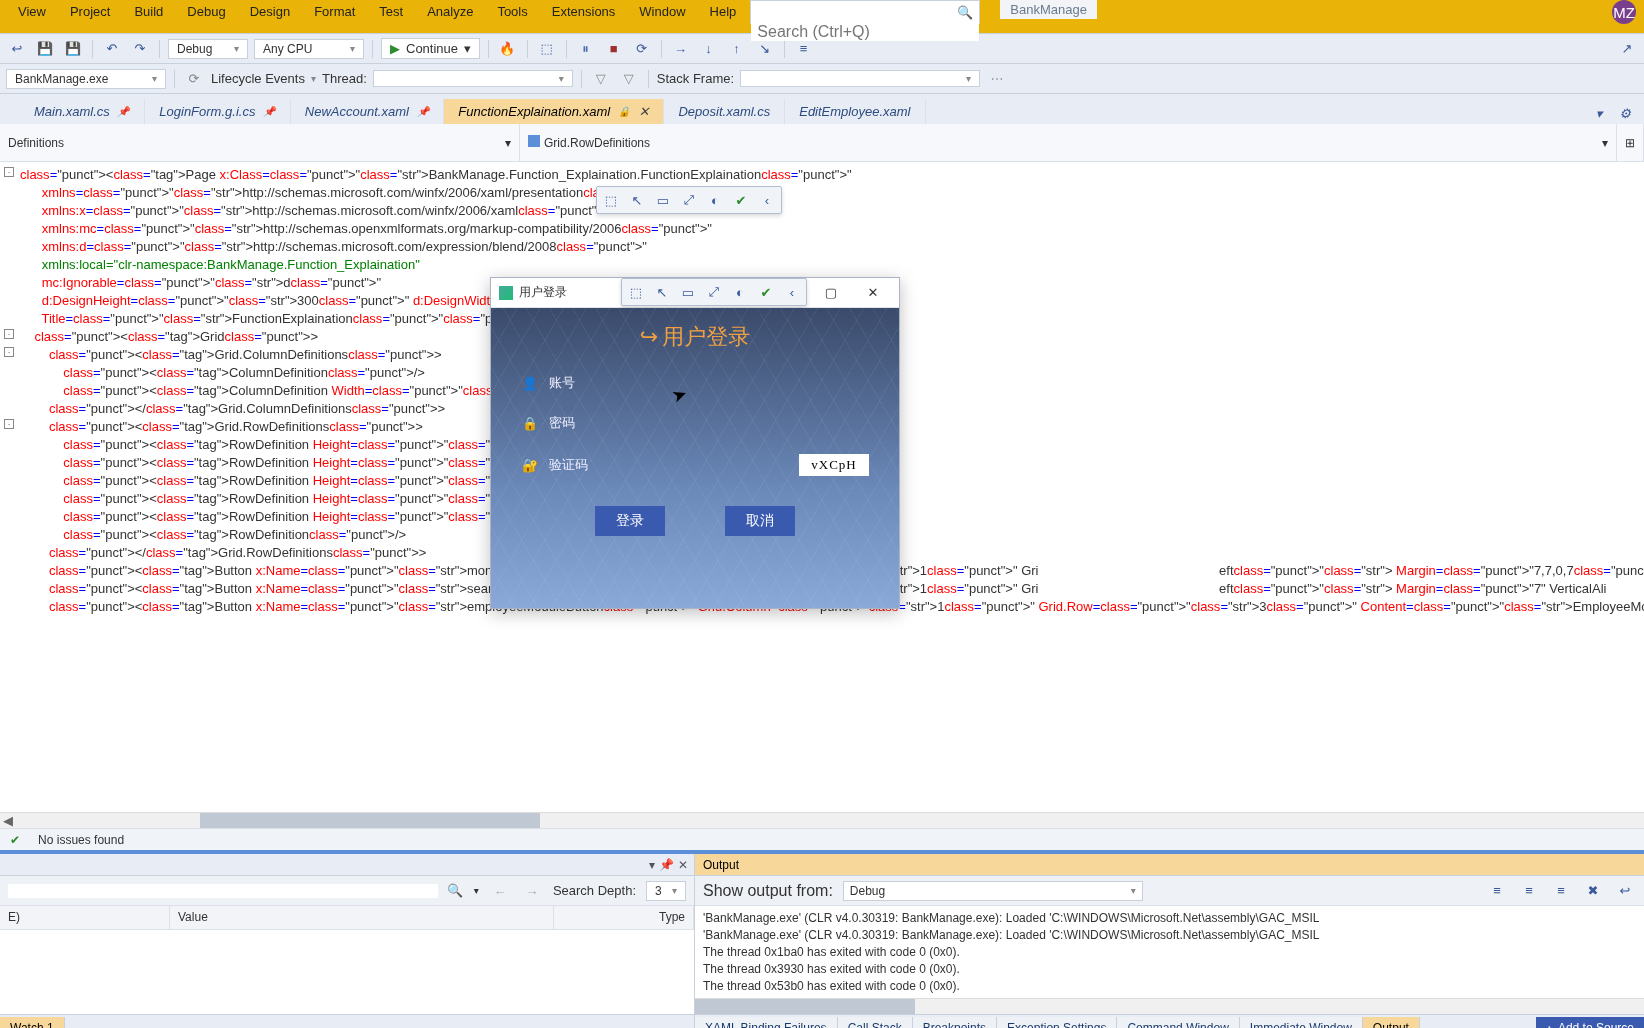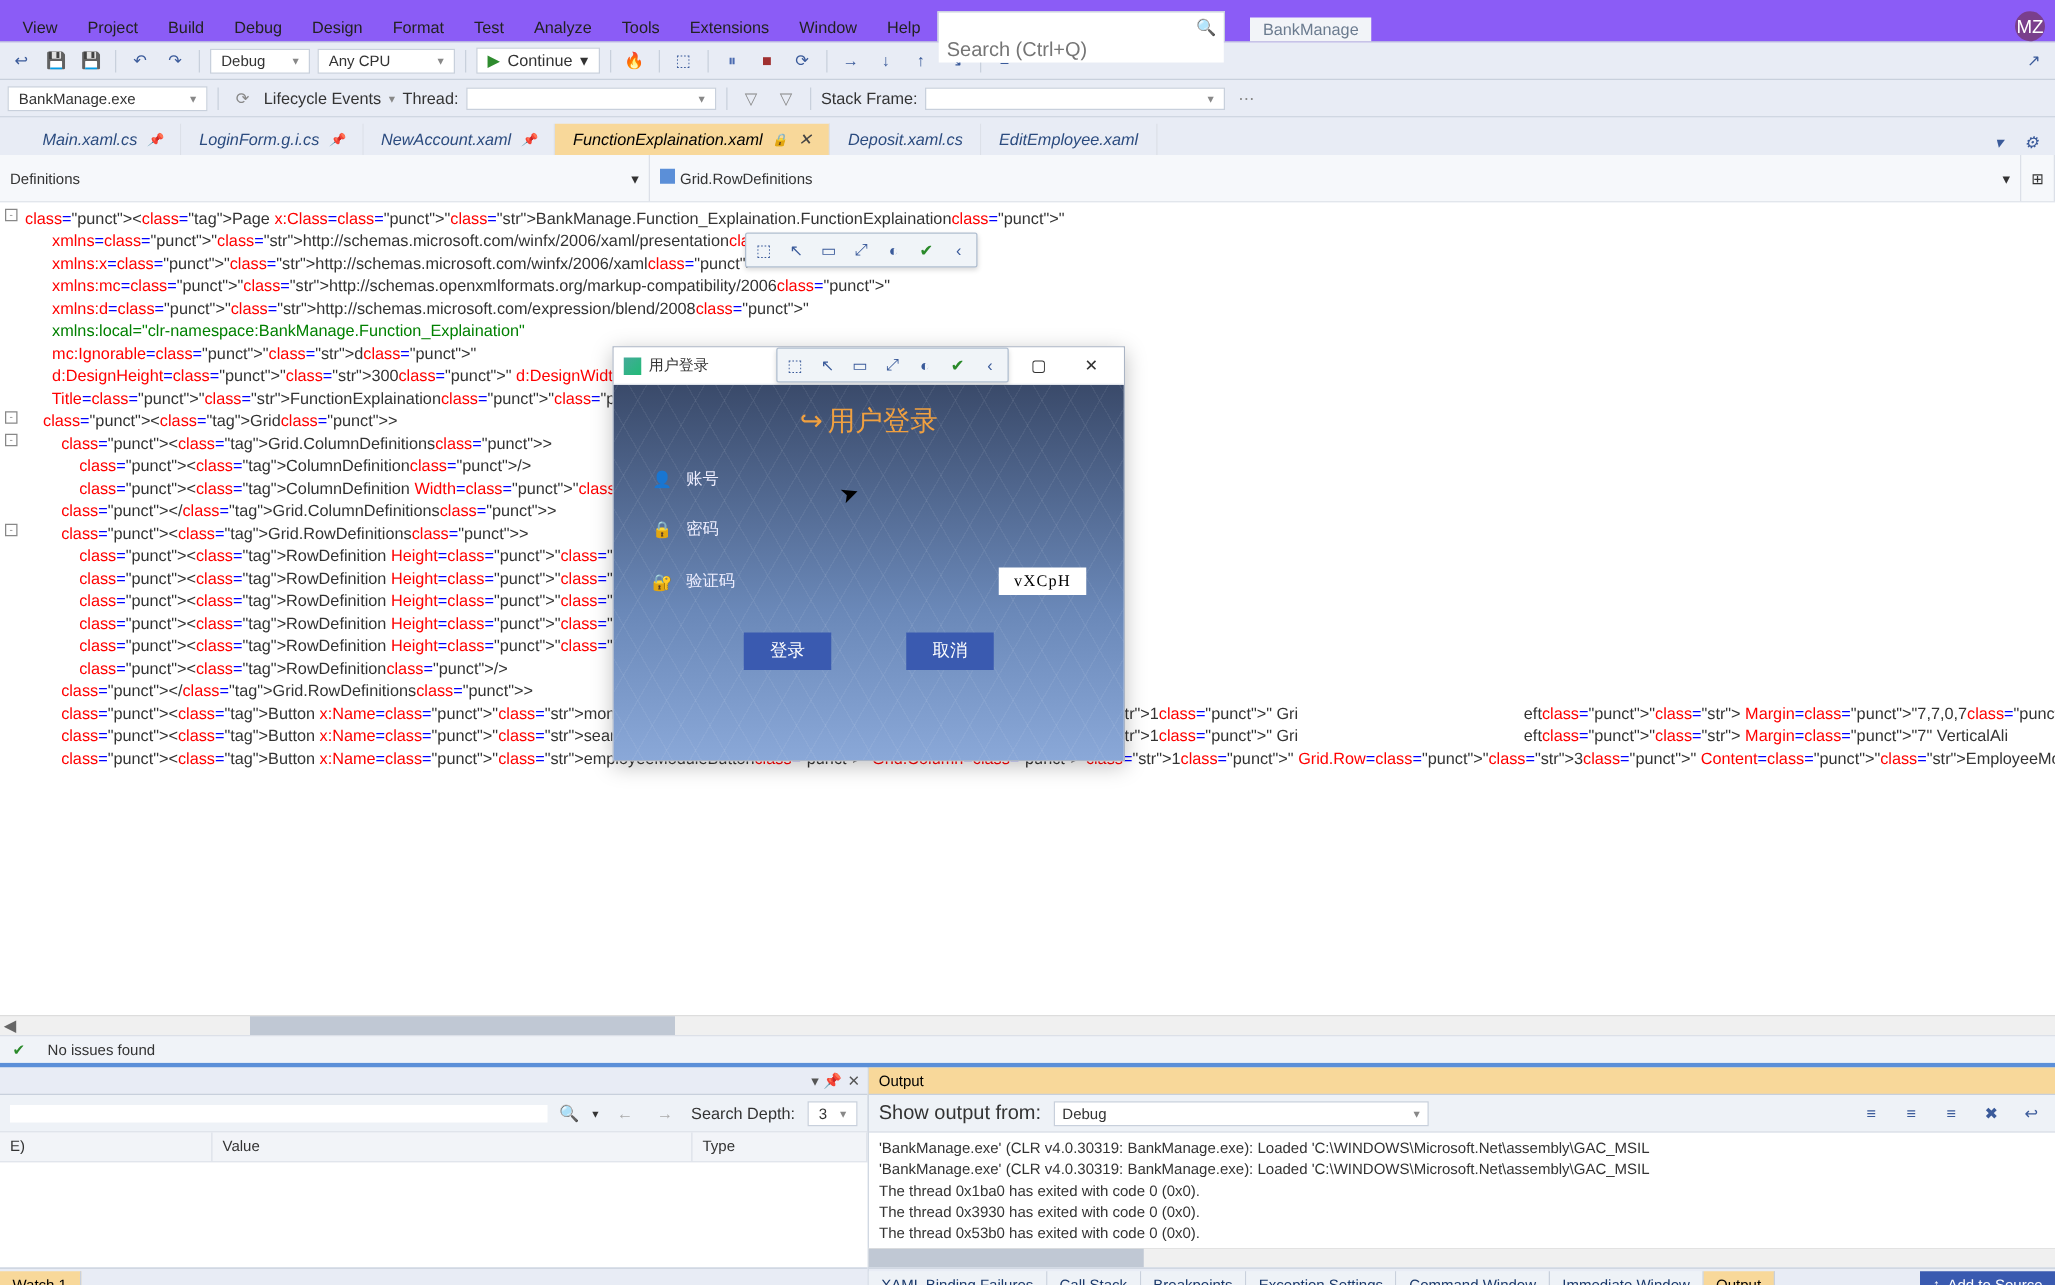--- a/index.html
+++ b/index.html
@@ -1,19 +1,19 @@
 <!DOCTYPE html>
 <html><head>
 <meta charset="utf-8">
 <style>
 * { margin: 0; padding: 0; box-sizing: border-box; font-family: "Segoe UI", sans-serif; }
 body { width: 1644px; height: 1028px; background: #eef2f7; color: #333; font-size: 13px; overflow: hidden; position: relative; }
 
 
-.menubar { height: 34px; display: flex; align-items: flex-end; padding: 0 8px; gap: 4px; background: #8b5cf6; border-bottom: 1px solid #c8d0dc; }
+.menubar { height: 34px; display: flex; align-items: flex-start; padding: 0 8px; gap: 4px; background: #eab308; border-bottom: 1px solid #c8d0dc; }
 .menu-item { padding: 4px 10px; cursor: pointer; color: #222; }
 .search-box { display: flex; align-items: center; border: 1px solid #c8d0dc; background: #fff; width: 230px; height: 24px; position: relative; }
 .search-box input { border: none; outline: none; padding: 0 24px 0 6px; width: 100%; font-size: 16px; margin-top: 40px; }
 .search-box .icon { position: absolute; right: 6px; color: #666; }
 .solution-name { margin-left: 16px; padding: 2px 10px; color: #6b7b8f; background: #f2f4f8; }
 .avatar { margin-left: auto; width: 24px; height: 24px; border-radius: 50%; background: #7a3f8c; color: #fff; display: flex; align-items: center; justify-content: center; font-size: 15px; }
 
 
 .toolbar { height: 30px; display: flex; align-items: center; padding: 0 6px; gap: 6px; background: #e8ecf5; border-bottom: 1px solid #c8d0dc; }
 .tb-btn { width: 22px; height: 22px; display: flex; align-items: center; justify-content: center; color: #3a5a9a; cursor: pointer; border-radius: 2px; }
@@ -93,21 +93,21 @@
 .bottom-right { flex: 1; display: flex; flex-direction: column; }
 .panel-head { height: 22px; display: flex; align-items: center; justify-content: flex-end; gap: 4px; padding: 0 6px; background: #e8ecf5; border-bottom: 1px solid #c8d0dc; font-size: 12px; }
 .panel-head .pin, .panel-head .x { cursor: pointer; color: #555; }
 .panel-head .chev { cursor: pointer; color: #555; }
 .panel-head.orange { justify-content: flex-start; background: #f8d89a; color: #000; padding-left: 8px; }
 .search-row { height: 30px; display: flex; align-items: center; gap: 10px; padding: 0 8px; border-bottom: 1px solid #dce0e8; }
 .search-row input { flex: 1; border: none; outline: none; font-size: 12px; }
 .watch-grid { flex: 1; display: flex; flex-direction: column; }
 .watch-head { height: 24px; display: flex; background: #f2f4f8; border-bottom: 1px solid #dce0e8; font-size: 12px; }
 .watch-head div { padding: 4px 8px; border-right: 1px solid #dce0e8; }
-.wh-name { width: 170px; } .wh-val { flex: 1; } .wh-type { width: 140px; }
+.wh-name { width: 170px; } .wh-val { flex: 1; } .wh-type { width: 140px; text-align: right; }
 
 .output-toolbar { height: 30px; display: flex; align-items: center; gap: 10px; padding: 0 8px; border-bottom: 1px solid #dce0e8; }
 .output-toolbar .lbl { font-size: 16px; }
 .output-toolbar select, .output-drop { border: 1px solid #c8d0dc; padding: 2px 6px; font-size: 12px; min-width: 300px; }
 .output-toolbar .spacer { flex: 1; }
 .output-body { flex: 1; overflow: auto; font-family: Consolas, monospace; font-size: 12px; line-height: 17px; padding: 4px 8px; background: #fff; }
 .output-body .line { white-space: pre; }
 .output-hscroll { height: 16px; background: #f0f0f0; position: relative; border-top: 1px solid #ddd; }
 
 

